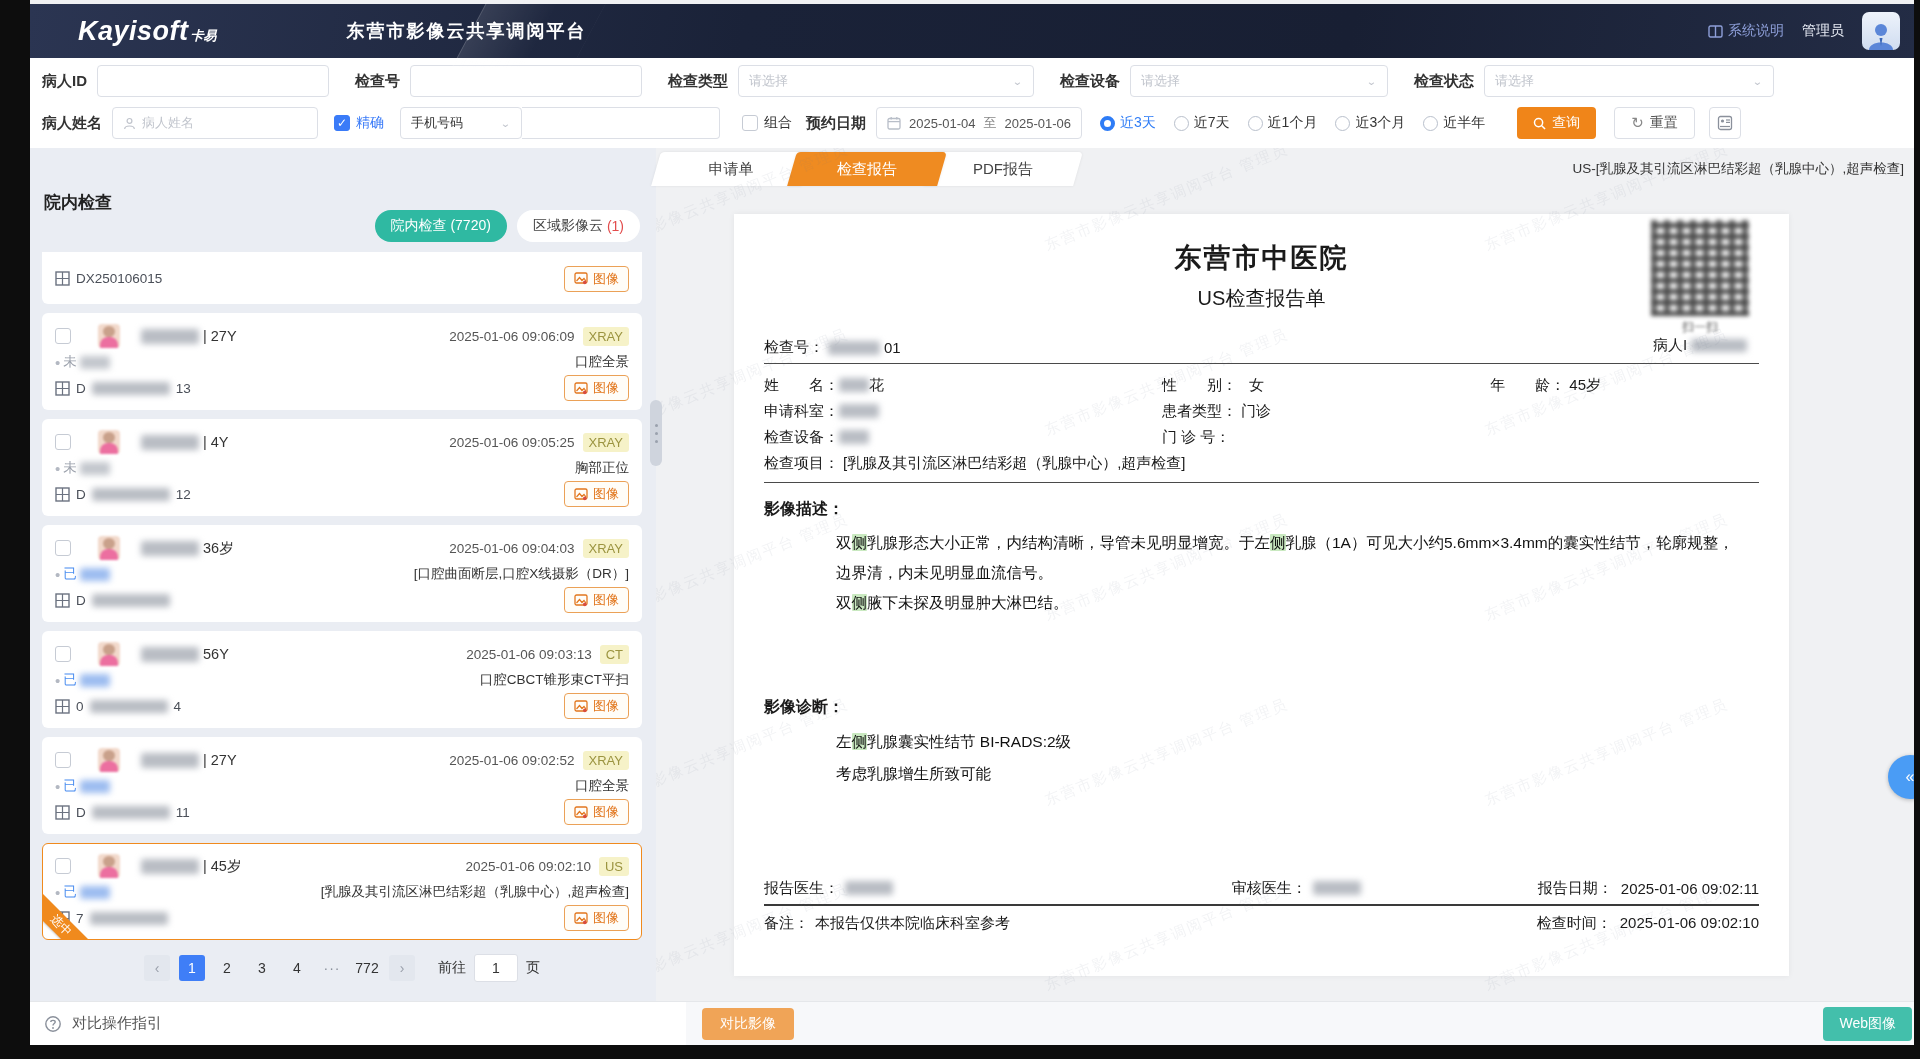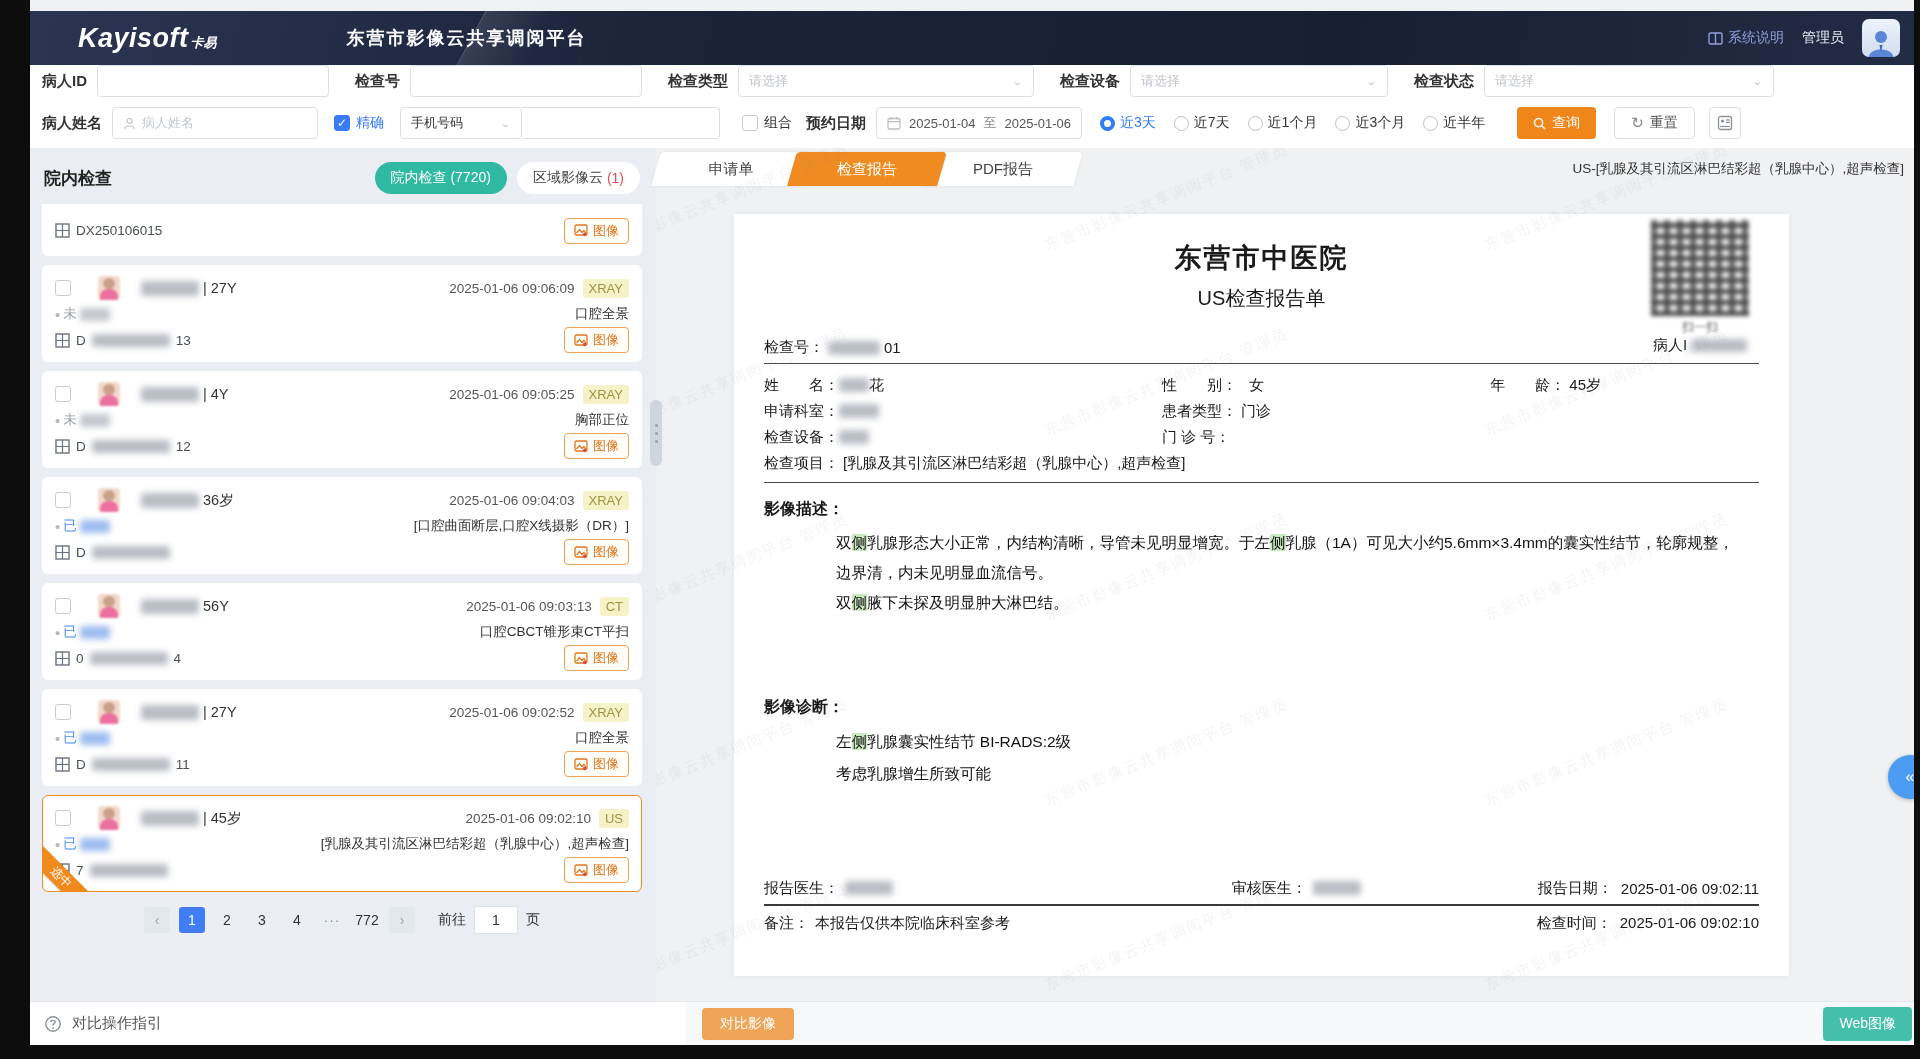--- a/index.html
+++ b/index.html
@@ -2,21 +2,21 @@
 <html><head>
 <meta charset="utf-8">
 <style>
   * { margin:0; padding:0; box-sizing:border-box; }
   html,body { width:1920px; height:1059px; background:#0d0d0d; overflow:hidden;
     font-family:"Liberation Sans","DejaVu Sans",sans-serif; }
   .screen { position:absolute; left:30px; top:0; right:6px; bottom:14px;
     background:#f0f1f3; overflow:hidden; }
 
   
-  .top-header { position:absolute; left:0; top:11px; right:0; height:54px;
+  .top-header { position:absolute; left:0; top:4px; right:0; height:54px;
     background:linear-gradient(100deg,#2b3552 0%,#1a2238 38%,#181f33 70%,#232c45 100%);
     display:flex; align-items:center; color:#fff; z-index:30; }
   .swoosh { position:absolute; left:440px; top:-6px; width:120px; height:70px;
     transform:skewX(-28deg);
     background:linear-gradient(90deg,rgba(255,255,255,.10),rgba(255,255,255,0) 60%);
     border-left:1px solid rgba(255,255,255,.25); }
   .logo { display:flex; align-items:baseline; margin-left:48px; font-style:italic; }
   .logo-main { font-size:27px; font-weight:bold; letter-spacing:.5px; }
   .logo-sub { font-size:13px; font-weight:bold; margin-left:2px; }
   .app-title { margin-left:130px; font-size:18px; letter-spacing:2px; font-weight:600; }
@@ -57,21 +57,21 @@
   .icon-btn { width:32px; height:32px; border:1px solid #dcdfe6; border-radius:4px; background:#fff;
     display:inline-flex; align-items:center; justify-content:center; cursor:pointer; }
 
   
   .content { position:absolute; left:0; top:148px; right:0; bottom:44px; display:flex; }
 
   
   .sidebar { width:626px; background:#eaedf3; padding:8px 14px 0 12px; position:relative; flex-shrink:0; }
   .sb-head { display:flex; align-items:center; margin:6px 2px 10px 2px; }
   .sb-title { font-size:17px; font-weight:bold; color:#222; }
-  .sb-tabs { margin-left:auto; display:flex; gap:10px; }
+  .sb-tabs { margin-left:auto; display:flex; gap:10px;margin-top:48px; }
   .pill { height:32px; border-radius:16px; padding:0 16px; display:flex; align-items:center; font-size:14px;
     cursor:pointer; background:#fff; color:#444; }
   .pill.active { background:#2fb9a2; color:#fff; }
   .pill .cnt-red { color:#e24c4c; margin-left:4px; }
   .cards { display:flex; flex-direction:column; gap:9px; }
   .exam-card { background:#fff; border-radius:6px; padding:9px 12px 8px 12px; position:relative;
     border:1px solid transparent; overflow:hidden; cursor:pointer; }
   .exam-card.selected { border:1px solid #f08a1d; }
   .exam-card.partial { height:52px; display:flex; align-items:center; justify-content:space-between;
     border-radius:0 0 6px 6px; }

